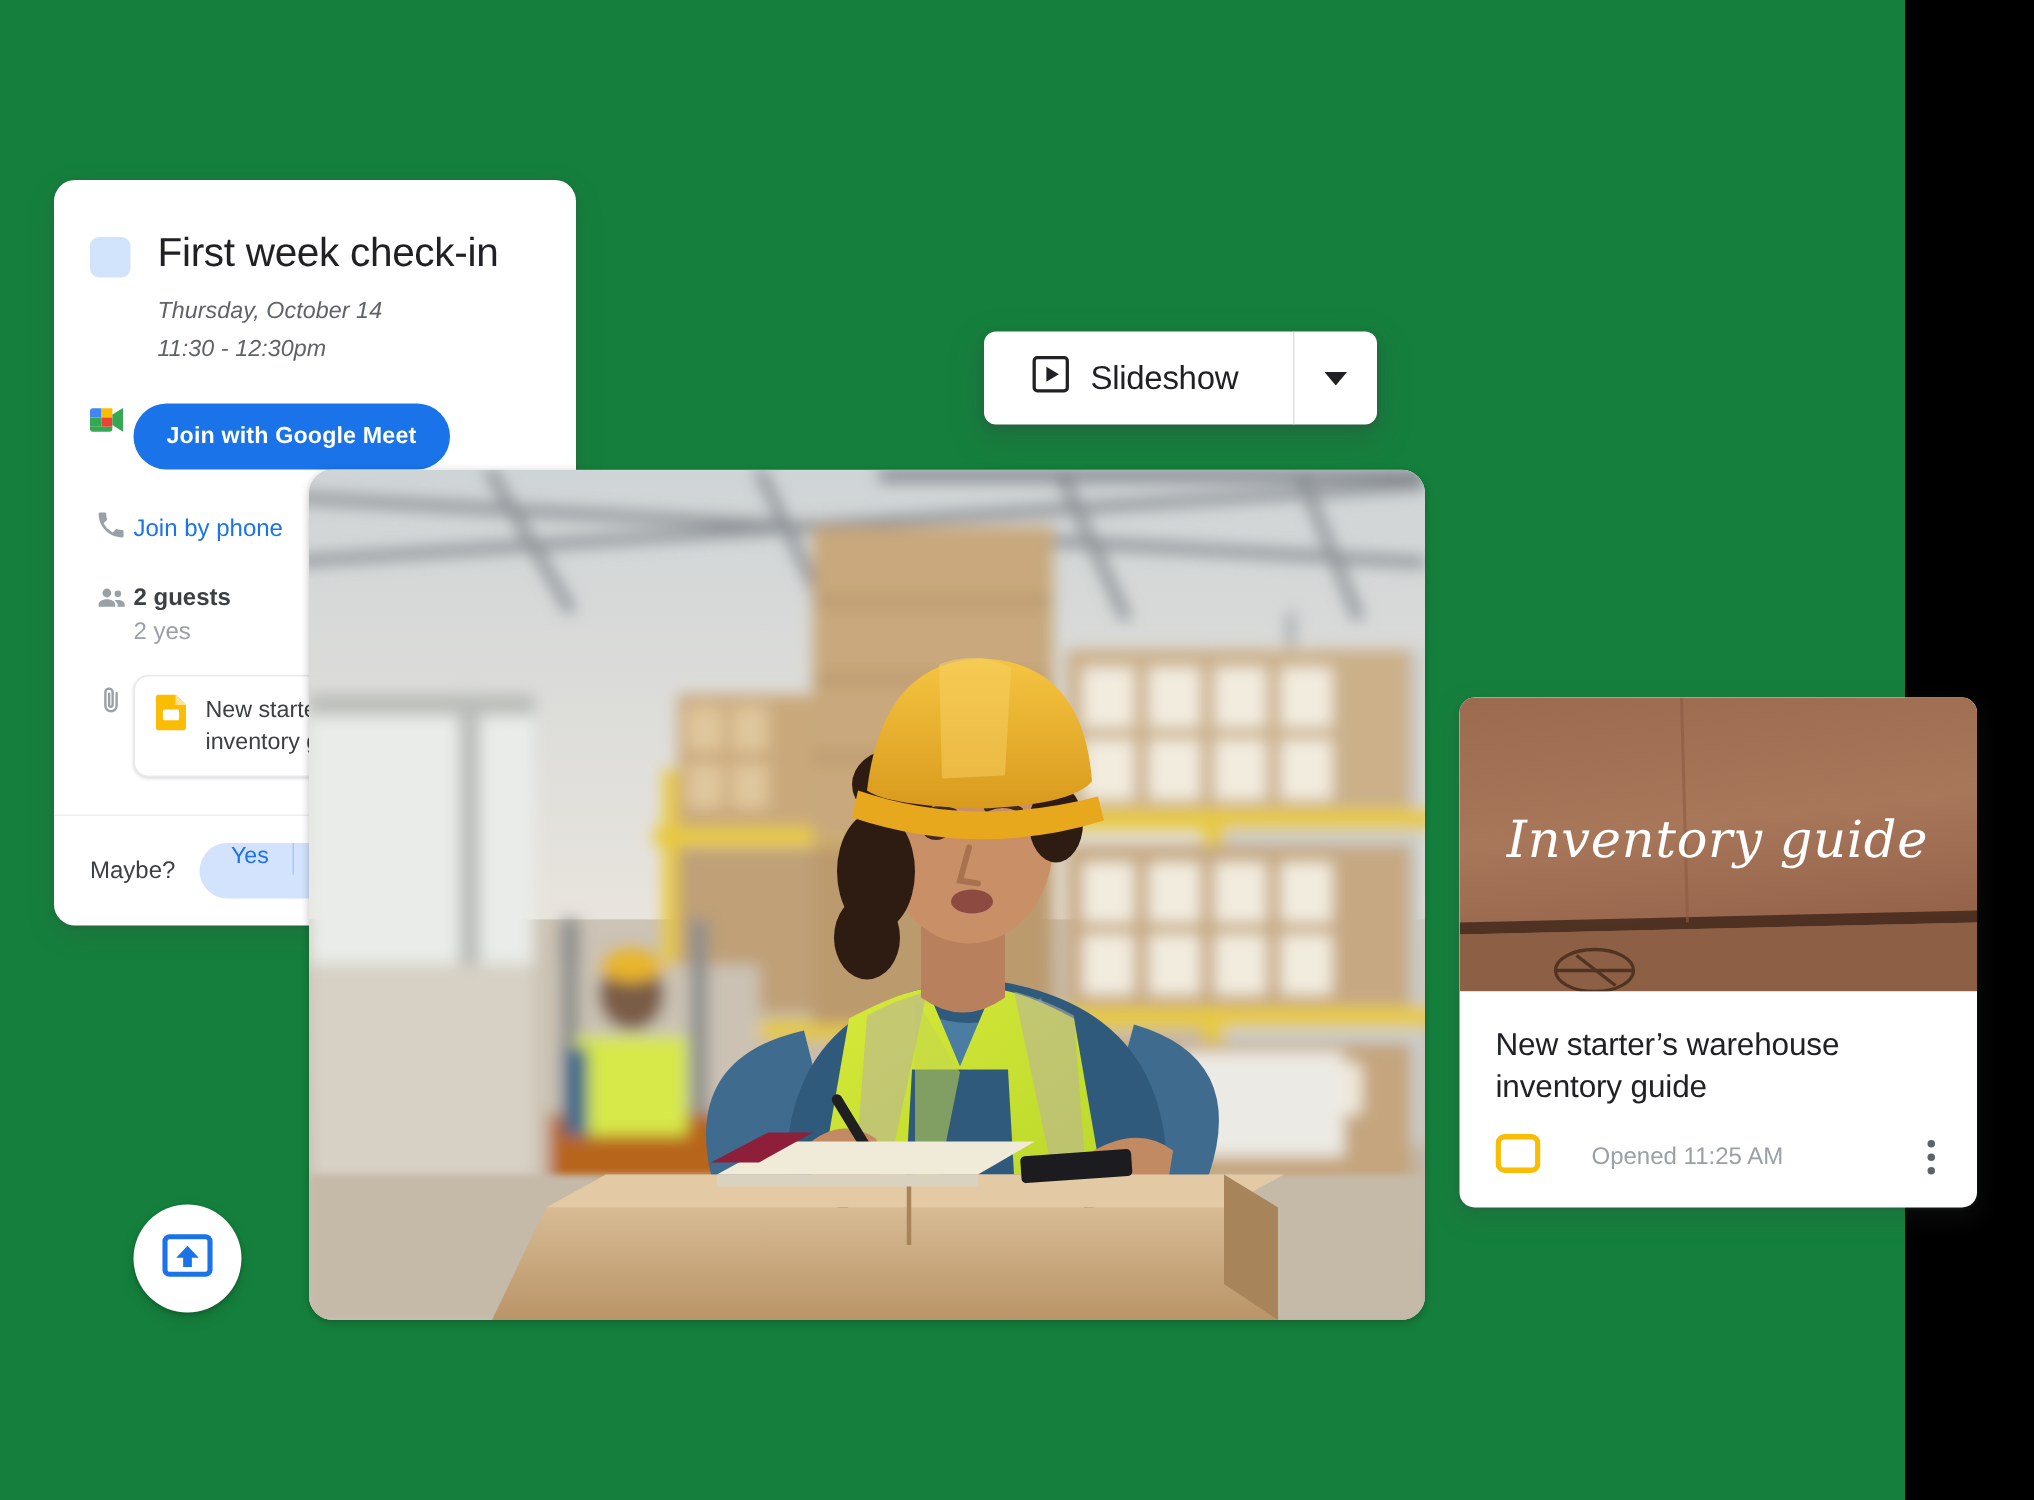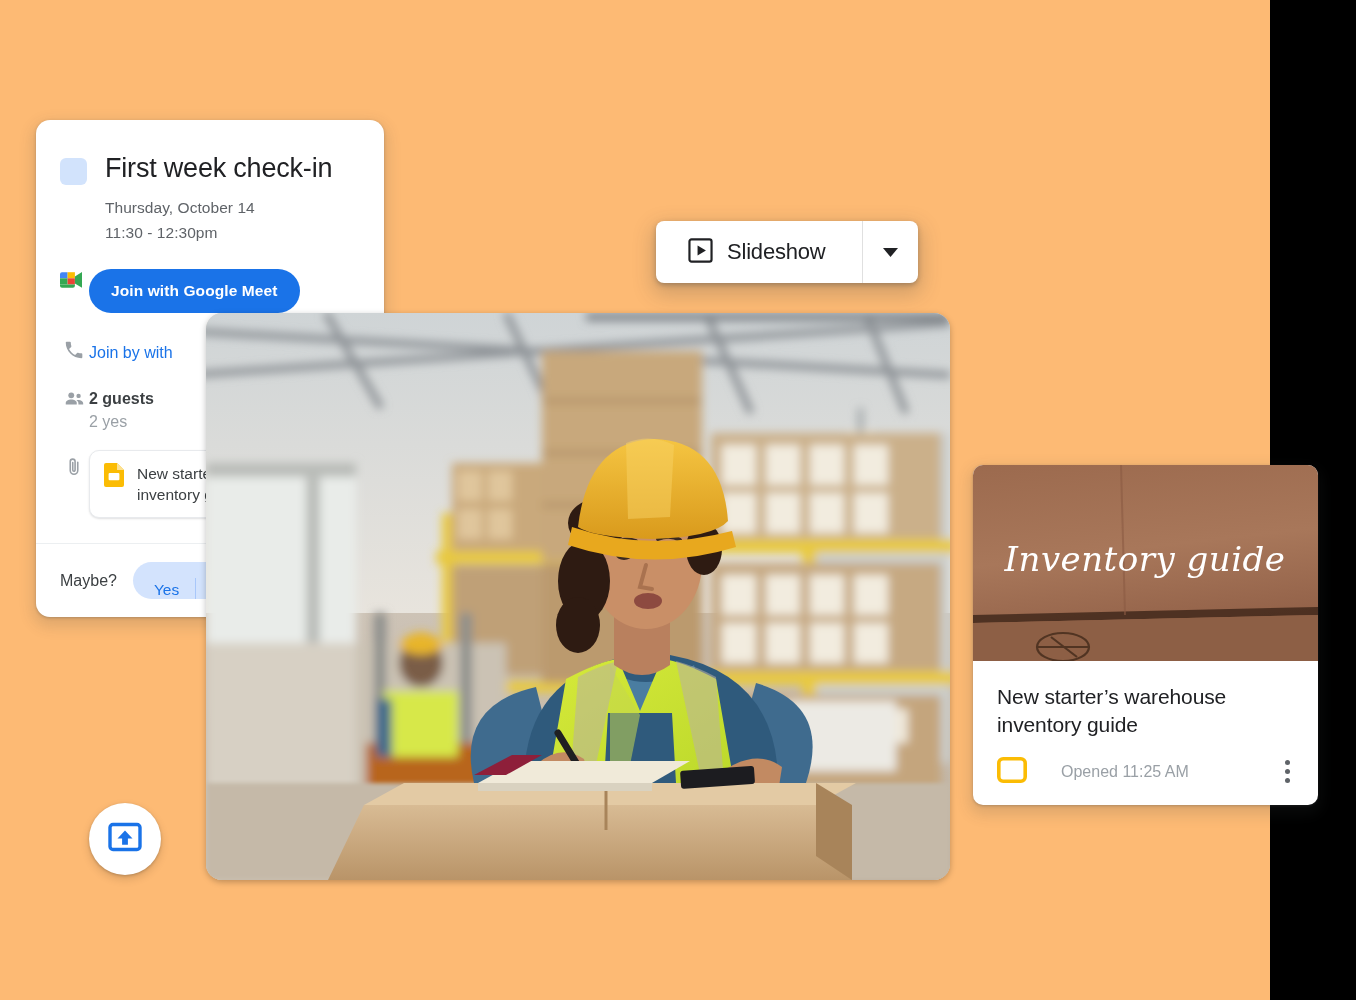--- a/index.html
+++ b/index.html
@@ -2,41 +2,41 @@
 <html><head>
 <meta charset="utf-8">
 <style>
   * { box-sizing: border-box; margin: 0; padding: 0; }
   html, body {
     width: 1356px; height: 1000px;
     background: #000000;
     font-family: "Liberation Sans", sans-serif;
     overflow: hidden;
   }
-  #stage { position: relative; width: 1270px; height: 1000px; background: #fdba74; }
+  #stage { position: relative; width: 1270px; height: 1000px; background: #15803d; }
 
   
   #event-card {
     position: absolute; left: 36px; top: 120px;
     width: 348px; height: 497px;
     background: #ffffff; border-radius: 14px;
     box-shadow: 0 1px 3px rgba(60,64,67,.30), 0 6px 14px 4px rgba(60,64,67,.15);
     display: flex; flex-direction: column;
   }
   #event-body { padding: 32px 24px 0 24px; flex: 1; }
   .ev-title-row { display: flex; align-items: flex-start; gap: 18px; }
   .color-chip {
     width: 27px; height: 27px; border-radius: 6px;
     background: #d2e3fc; flex: 0 0 auto; margin-top: 6px;
   }
   .ev-title {
     font-size: 27px; line-height: 32px; color: #202124;
     font-weight: 400; letter-spacing: -.2px;
   }
-  .ev-when { margin: 10px 0 0 45px; }
+  .ev-when { margin: 10px 0 0 45px; font-style: italic; }
   .ev-when div {
     font-size: 15.5px; line-height: 25px; color: #5f6368; letter-spacing: .05px;
   }
   .ev-row { display: flex; align-items: flex-start; gap: 2px; margin-top: 22px; }
   .ev-ico { width: 27px; flex: 0 0 auto; display: flex; justify-content: center; align-items: center; }
 
   #meet-button {
     background: #1a73e8; color: #fff; border: none;
     border-radius: 22px; height: 44px; padding: 0 22px;
     font-size: 15.5px; font-weight: 700; font-family: inherit;
@@ -62,21 +62,21 @@
     border-top: 1px solid #eceff1;
     padding: 18px 24px; display: flex; align-items: center; gap: 13px;
   }
   .rsvp-label { font-size: 16px; color: #3c4043; margin-right: 3px; }
   .pill {
     border: 1px solid #dadce0; background: #fff; color: #3c4043;
     border-radius: 19px; height: 37px; padding: 0 21px;
     font-size: 15.5px; font-family: inherit; cursor: pointer;
   }
   #rsvp-yes {
-    display: flex; align-items: flex-end; background: #d3e3fd;
+    display: flex; align-items: flex-start; background: #d3e3fd;
     border-radius: 19px; height: 37px; cursor: pointer; border: none;
   }
   #rsvp-yes .yes-text {
     color: #1a73e8; font-size: 15.5px; font-weight: 500;
     padding: 0 16px 0 21px;
   }
   #rsvp-yes .yes-div { width: 1px; height: 21px; background: #a8c7fa; }
   #rsvp-yes .yes-caret { padding: 0 16px 0 12px; display: flex; align-items: center; }
 
   
@@ -169,21 +169,21 @@
         </span>
         <button id="meet-button">Join with Google Meet</button>
       </div>
 
       <div class="ev-row" style="margin-top:26px;">
         <span class="ev-ico">
           <svg width="22" height="22" viewBox="0 0 24 24" fill="#9aa0a6">
             <path d="M6.6 10.8c1.4 2.8 3.8 5.1 6.6 6.6l2.2-2.2c.3-.3.7-.4 1-.2 1.2.4 2.4.6 3.7.6.6 0 1 .4 1 1V20c0 .6-.4 1-1 1C10.7 21 3 13.3 3 3.9c0-.6.4-1 1-1h3.5c.6 0 1 .4 1 1 0 1.3.2 2.5.6 3.7.1.3 0 .7-.2 1z"></path>
           </svg>
         </span>
-        <a id="join-phone-link" href="#">Join by with</a>
+        <a id="join-phone-link" href="#">Join by phone</a>
       </div>
 
       <div class="ev-row" style="margin-top:22px;">
         <span class="ev-ico">
           <svg width="24" height="22" viewBox="0 0 24 24" fill="#9aa0a6">
             <circle cx="9" cy="8" r="3.2"></circle>
             <circle cx="17" cy="8.6" r="2.4"></circle>
             <path d="M9 12.6c-3.2 0-6 1.6-6 3.6V18h12v-1.8c0-2-2.8-3.6-6-3.6z"></path>
             <path d="M17 13c-.9 0-1.8.1-2.5.4 1.4.8 2.3 1.9 2.3 3.2V18H22v-1.6c0-1.9-2.3-3.4-5-3.4z"></path>
           </svg>

